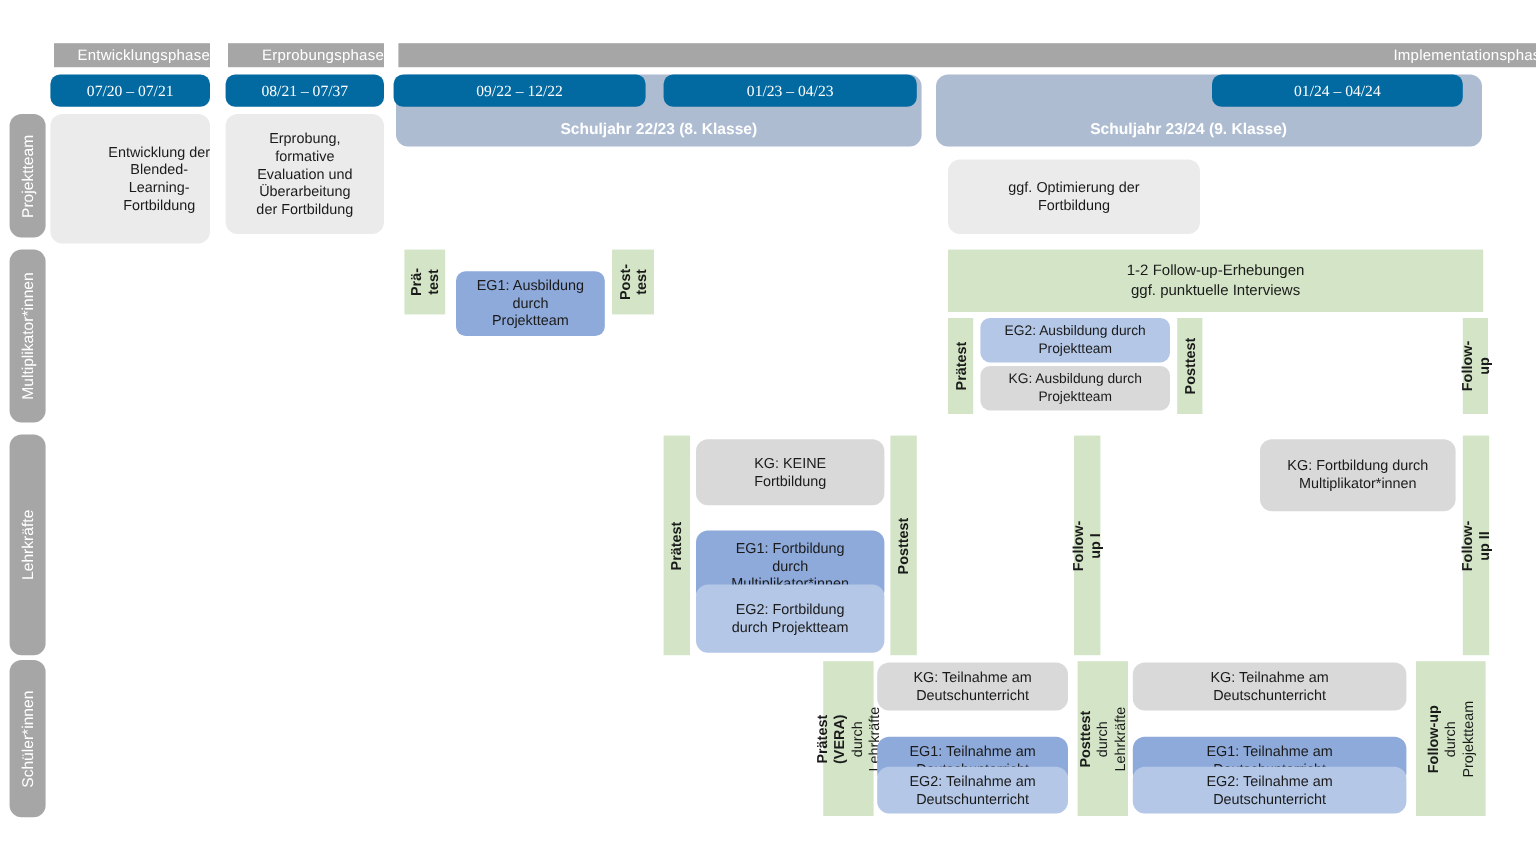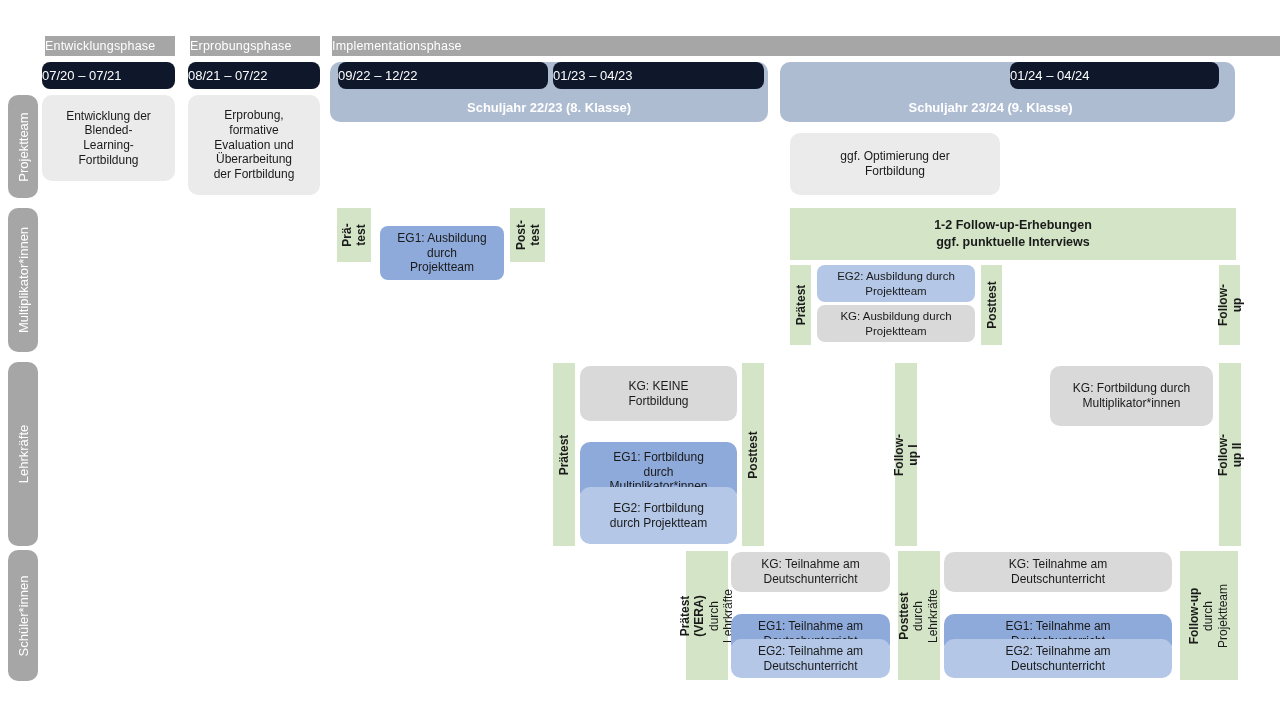--- a/index.html
+++ b/index.html
@@ -9,39 +9,39 @@
   }
   .abs{position:absolute;box-sizing:border-box;}
   
   .box{display:flex;align-items:center;justify-content:center;text-align:center;
        white-space:pre-line;border-radius:10px;font-size:12px;line-height:1.22;color:#1a1a1a;}
   .graybox{background:#EBEBEB;}
   .kgbox{background:#D9D9D9;}
   .eg1box{background:#8EAADB;margin-top:18px;}
   .eg2box{background:#B4C7E7;}
   
-  .phase{background:#A6A6A6;color:#ffffff;display:flex;align-items:center;justify-content:flex-start;
+  .phase{background:#A6A6A6;color:#ffffff;display:flex;align-items:center;justify-content:flex-end;
          font-size:12.5px;letter-spacing:.2px;}
   
   .band{background:#AEBCD2;border-radius:10px;}
   .bandlabel{color:#ffffff;font-weight:bold;font-size:13px;display:flex;align-items:center;justify-content:center;}
-  .datebar{background:#0f172a;color:#ffffff;display:flex;align-items:center;justify-content:flex-start;
-           font-size:13px;border-radius:8px;}
+  .datebar{background:#0369a1;color:#ffffff;display:flex;align-items:center;justify-content:center;
+           font-size:13px;border-radius:8px;font-family:Liberation Serif, serif;}
   
   .rowlabel{background:#A6A6A6;border-radius:10px;}
   .vrot{position:absolute;top:50%;left:50%;transform:translate(-50%,-50%) rotate(-90deg);
         white-space:pre-line;text-align:center;}
   .rowlabel .vrot{color:#ffffff;font-size:13px;white-space:nowrap;}
   
   .glabel{background:#D3E5C6;}
   .glabel .vrot{font-weight:bold;font-size:12px;line-height:1.2;color:#1a1a1a;}
   .glabel .vrot .line{display:block;}
   .glabel .vrot .sub{display:block;font-weight:normal;}
   .banner{background:#D3E5C6;display:flex;align-items:center;justify-content:center;text-align:center;
-          font-weight:bold;white-space:pre-line;font-size:12.5px;line-height:1.4;color:#1a1a1a;}
+          font-weight:normal;white-space:pre-line;font-size:12.5px;line-height:1.4;color:#1a1a1a;}
   .footer{font-style:italic;font-size:11.5px;color:#1a1a1a;text-align:right;}
 </style>
 </head>
 <body>
 
 <div id="canvas">
 
   <div class="abs phase" style="left:45px;top:36px;width:130px;height:20px;">
       <span>Entwicklungsphase</span>
     </div>
@@ -58,23 +58,23 @@
       <span>Schuljahr 22/23 (8. Klasse)</span>
     </div>
   <div class="abs bandlabel" style="left:780px;top:95px;width:421px;height:25px;">
       <span>Schuljahr 23/24 (9. Klasse)</span>
     </div>
 
   <div class="abs datebar" style="left:42px;top:62px;width:133px;height:27px;">
       <span>07/20 – 07/21</span>
     </div>
   <div class="abs datebar" style="left:188px;top:62px;width:132px;height:27px;">
-      <span>08/21 – 07/22</span>
+      <span>08/21 – 07/37</span>
     </div>
-  <div class="abs datebar" style="left:338px;top:62px;width:210px;height:27px;">
+  <div class="abs datebar" style="left:328px;top:62px;width:210px;height:27px;">
       <span>09/22 – 12/22</span>
     </div>
   <div class="abs datebar" style="left:553px;top:62px;width:211px;height:27px;">
       <span>01/23 – 04/23</span>
     </div>
   <div class="abs datebar" style="left:1010px;top:62px;width:209px;height:27px;">
       <span>01/24 – 04/24</span>
     </div>
 
   <div class="abs rowlabel" style="left:8px;top:95px;width:30px;height:103px;">
@@ -83,21 +83,21 @@
   <div class="abs rowlabel" style="left:8px;top:208px;width:30px;height:144px;">
       <span class="vrot">Multiplikator*innen</span>
     </div>
   <div class="abs rowlabel" style="left:8px;top:362px;width:30px;height:184px;">
       <span class="vrot">Lehrkräfte</span>
     </div>
   <div class="abs rowlabel" style="left:8px;top:550px;width:30px;height:131px;">
       <span class="vrot">Schüler*innen</span>
     </div>
 
-  <div class="abs box graybox" style="left:42px;top:95px;width:133px;height:86px;"><span>Entwicklung der
+  <div class="abs box graybox" style="left:42px;top:95px;width:133px;height:108px;justify-content:flex-end;"><span>Entwicklung der
 Blended-
 Learning-
 Fortbildung</span></div>
   <div class="abs box graybox" style="left:188px;top:95px;width:132px;height:100px;"><span>Erprobung,
 formative
 Evaluation und
 Überarbeitung
 der Fortbildung</span></div>
   <div class="abs box graybox" style="left:790px;top:133px;width:210px;height:62px;align-items:center;"><span>ggf. Optimierung der
 Fortbildung</span></div>

